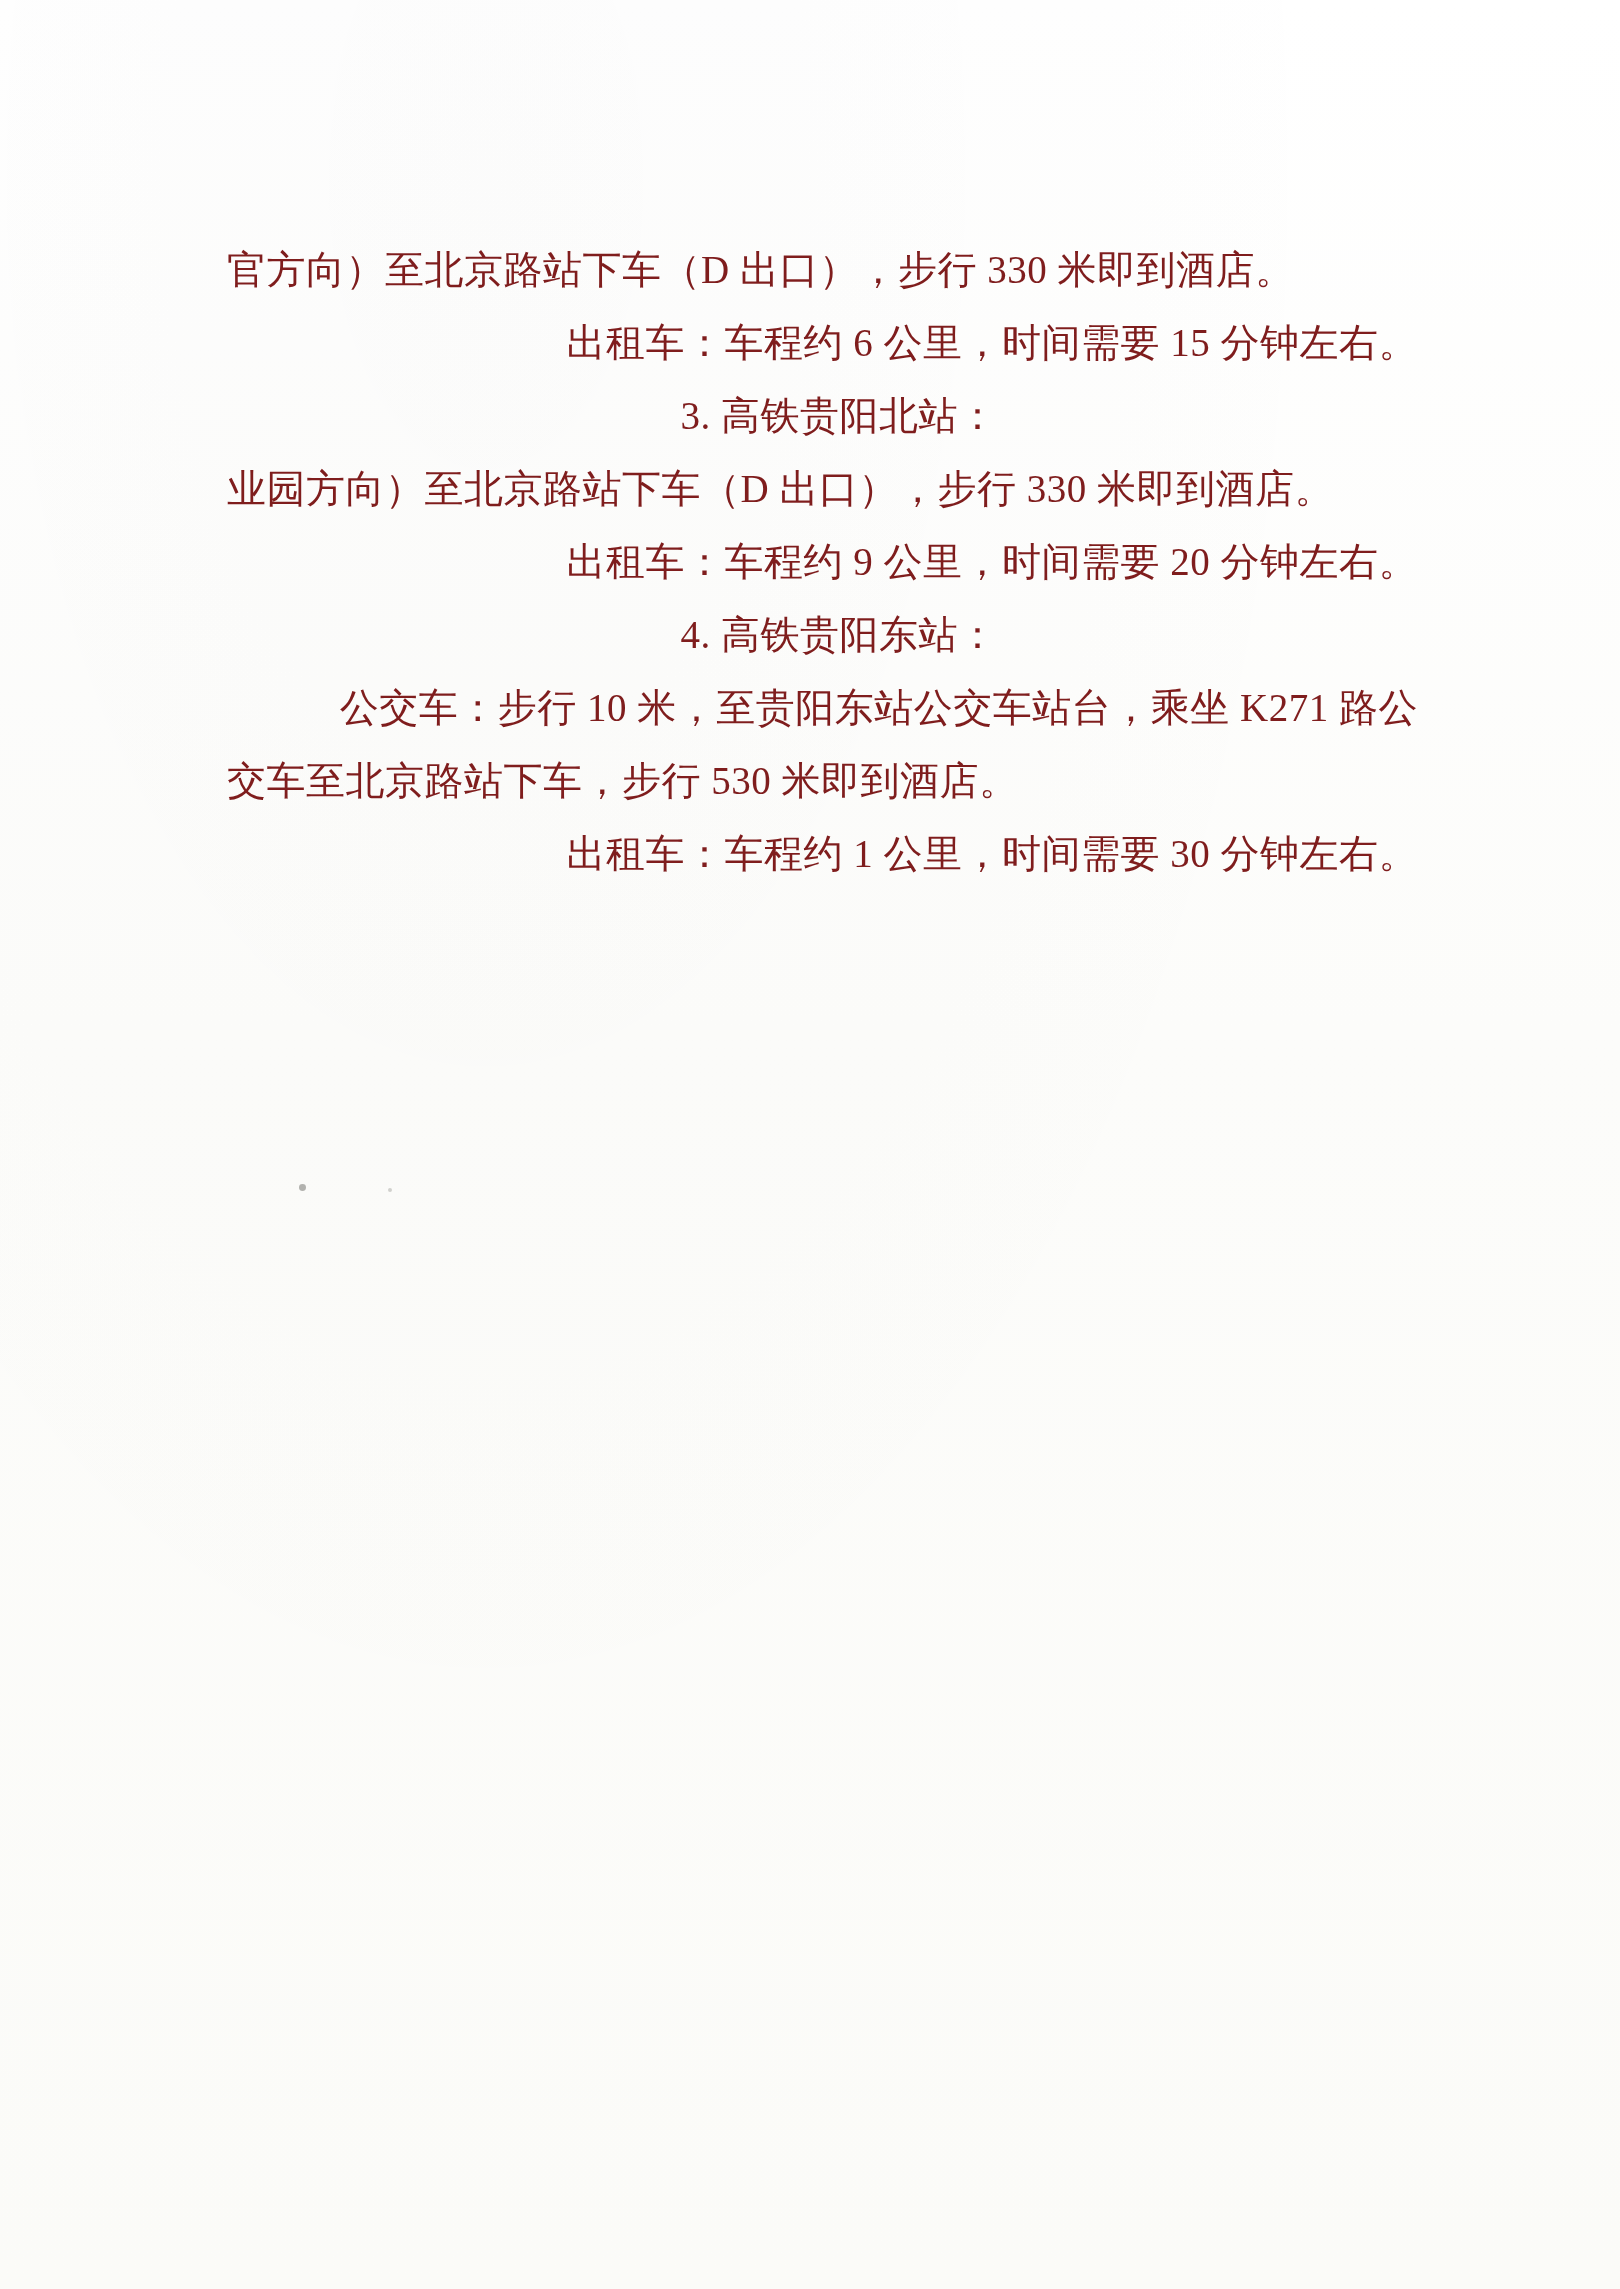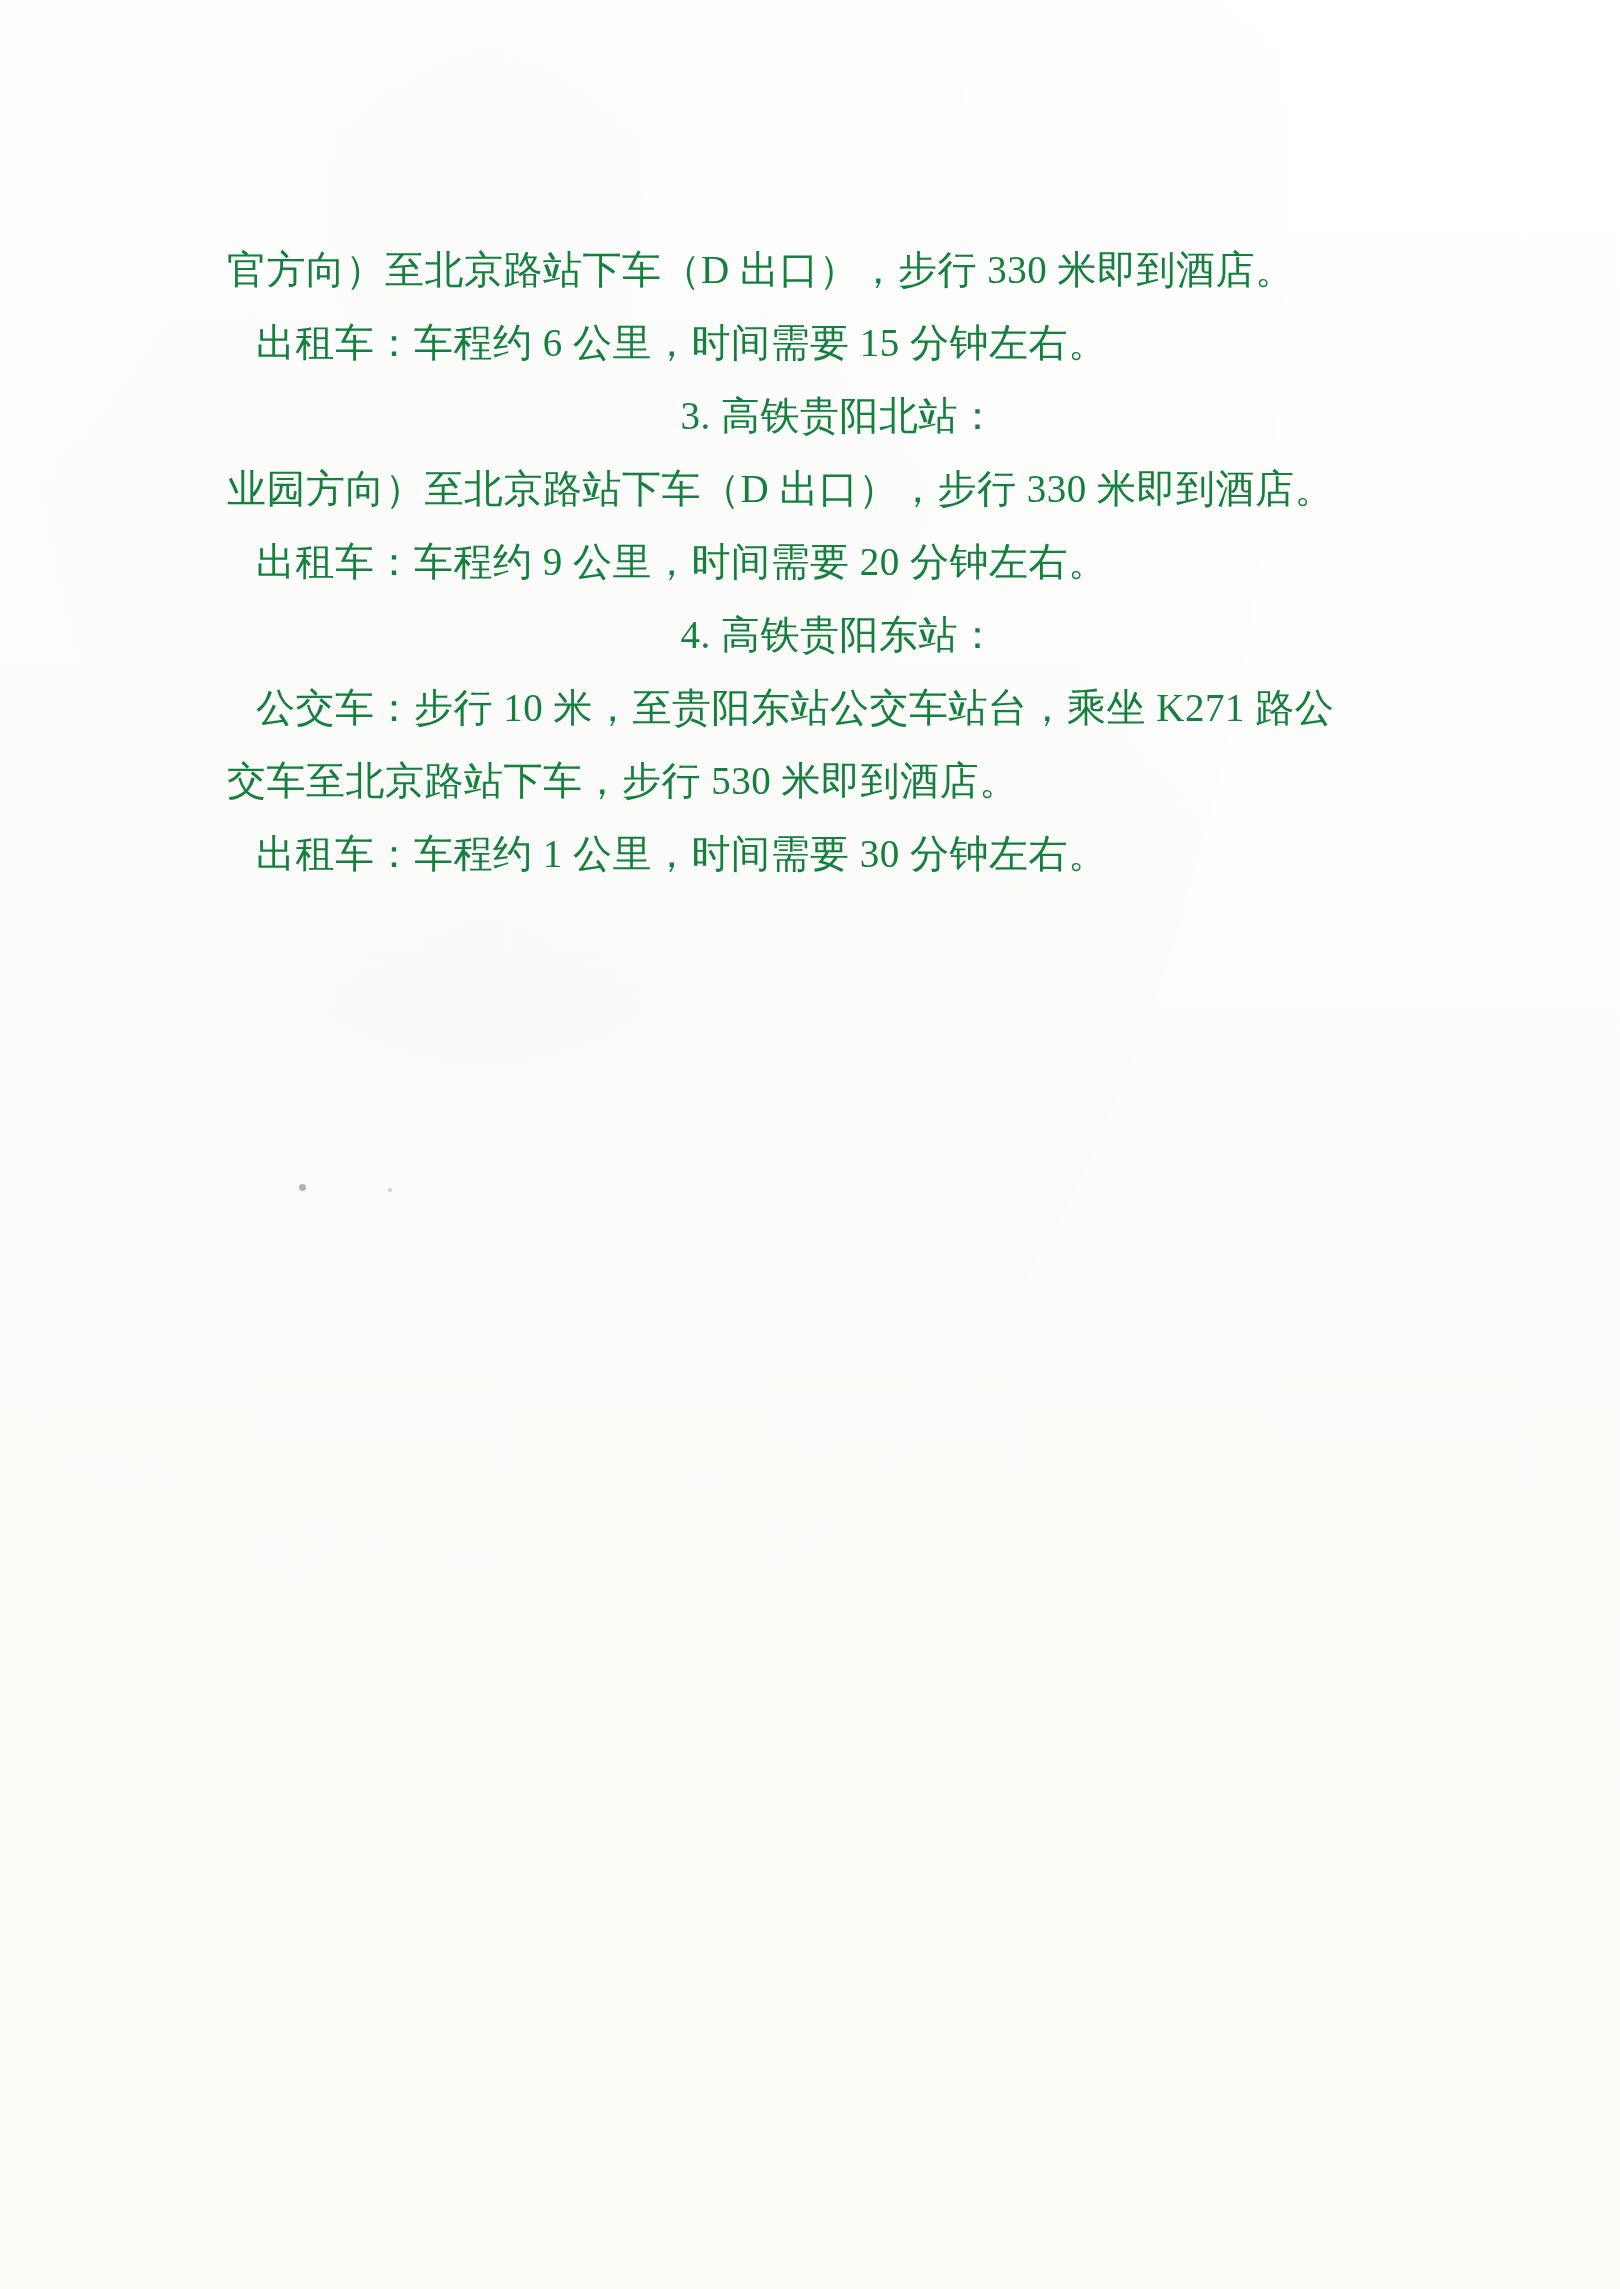--- a/index.html
+++ b/index.html
@@ -31,24 +31,25 @@
     position: absolute;
     left: 227px;
     top: 233px;
     width: 1191px;
   }
   .line {
     font-size: 39px;
     line-height: 73px;
     letter-spacing: 0.5px;
     white-space: pre;
-    color: #15803d;
+    color: #7f1d1d;
   }
   .indent {
     padding-left: 29px;
+    text-align: right;
   }
   .indent-num {
     padding-left: 33px;
     text-align: center;
   }
   .stray-dot {
     position: absolute;
     left: 299px;
     top: 1184px;
     width: 6.9px;

